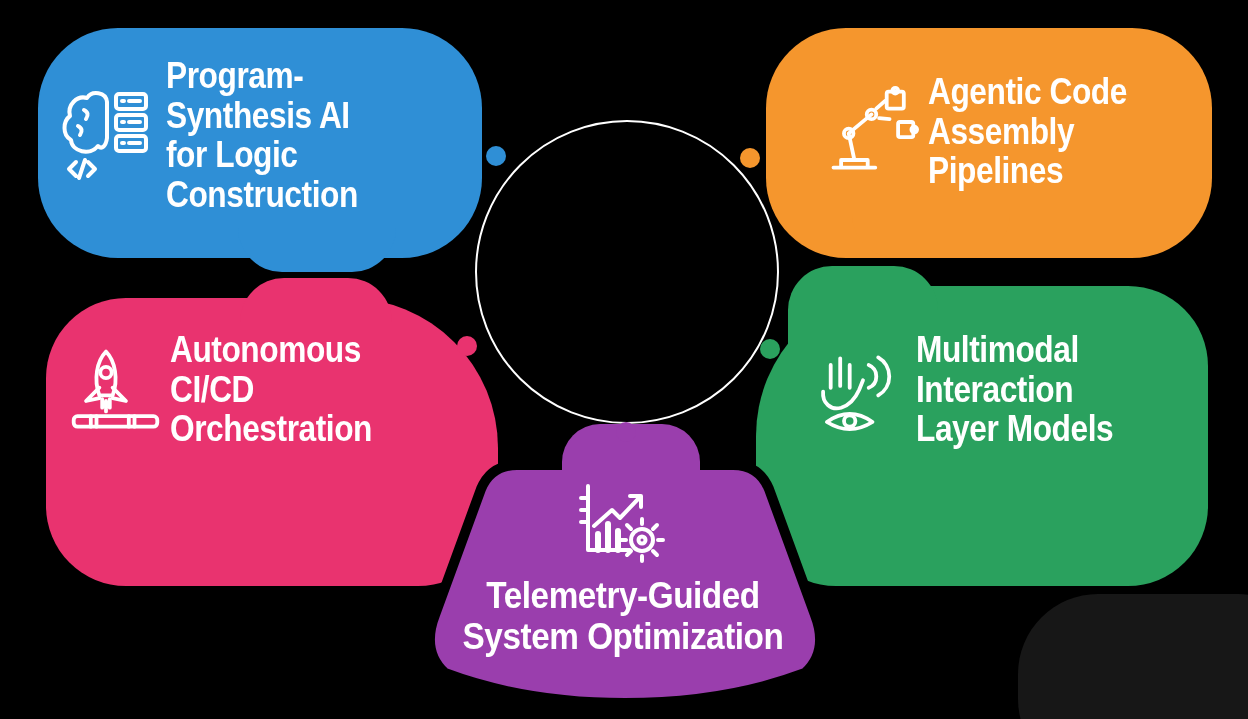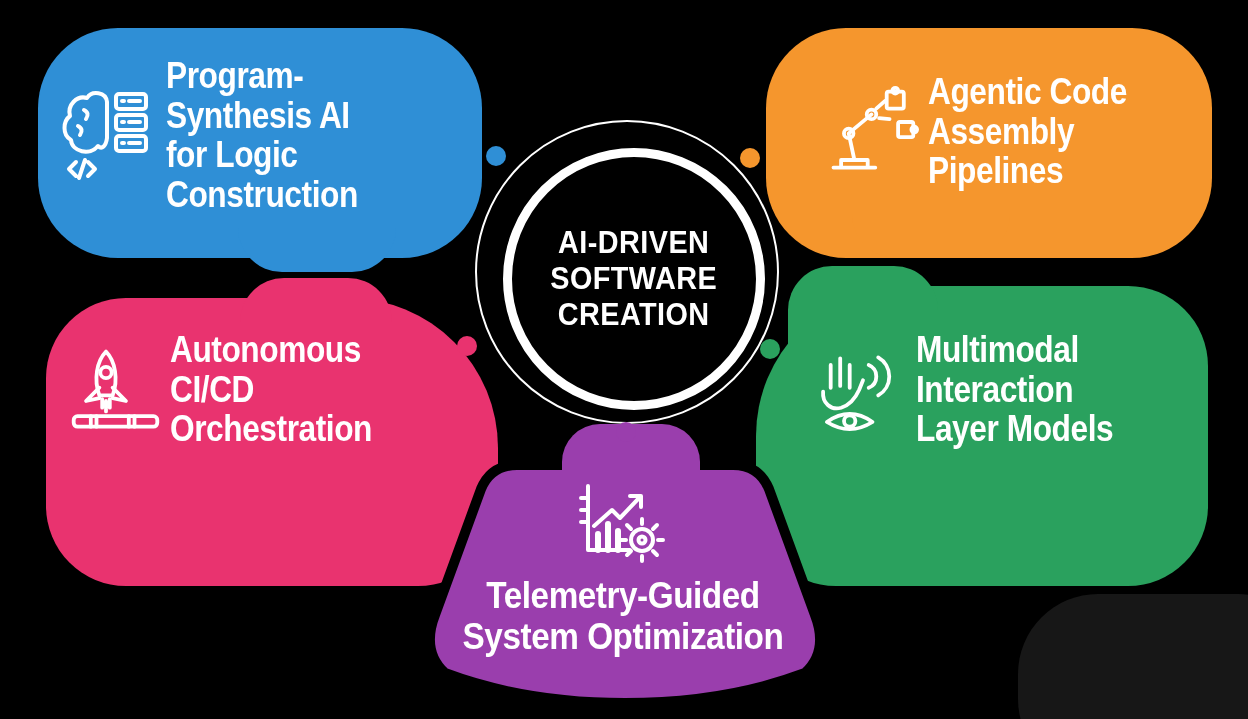--- a/index.html
+++ b/index.html
@@ -62,25 +62,20 @@
   <div class="blob tab-green" style="background-color: rgb(42, 161, 94);"></div>
 
   <svg class="purple-svg" width="440" height="270" viewBox="0 0 440 270">
     <path d="M112 20 L328 20 Q354 20 364 44 L410 170 Q424 206 400 228 Q320 258 220 258 Q120 258 40 228 Q16 206 30 170 L76 44 Q86 20 112 20 Z" fill="#9a3ead" stroke="#000" stroke-width="10"></path>
   </svg>
   <div class="blob tab-purple" style="background-color: rgb(154, 62, 173);"></div>
 
   <div class="corner-blob"></div>
 
   <div class="ring-thin"></div>
-  <div class="big-circle">
-    <div class="center-text">AI-DRIVEN
-SOFTWARE
-CREATION</div>
-  </div>
 
   <div class="dot dot-blue" style="background-color: rgb(47, 143, 214);"></div>
   <div class="dot dot-orange" style="background-color: rgb(245, 150, 45);"></div>
   <div class="dot dot-pink" style="background-color: rgb(233, 51, 111);"></div>
   <div class="dot dot-green" style="background-color: rgb(42, 161, 94);"></div>
   <div class="dot dot-purple" style="background-color: rgb(154, 62, 173);"></div>
 
   <div class="icon icon-blue">
     <svg viewBox="0 0 100 100" width="100" height="100" fill="none" stroke="#fff" stroke-width="4" stroke-linecap="round" stroke-linejoin="round">
       <path d="M42 64 C34 74 16 70 15 58 C6 53 7 39 14 34 C11 23 21 13 31 16 C36 8 50 10 51 20 L51 56 C50 64 46 68 42 64 Z"></path>

